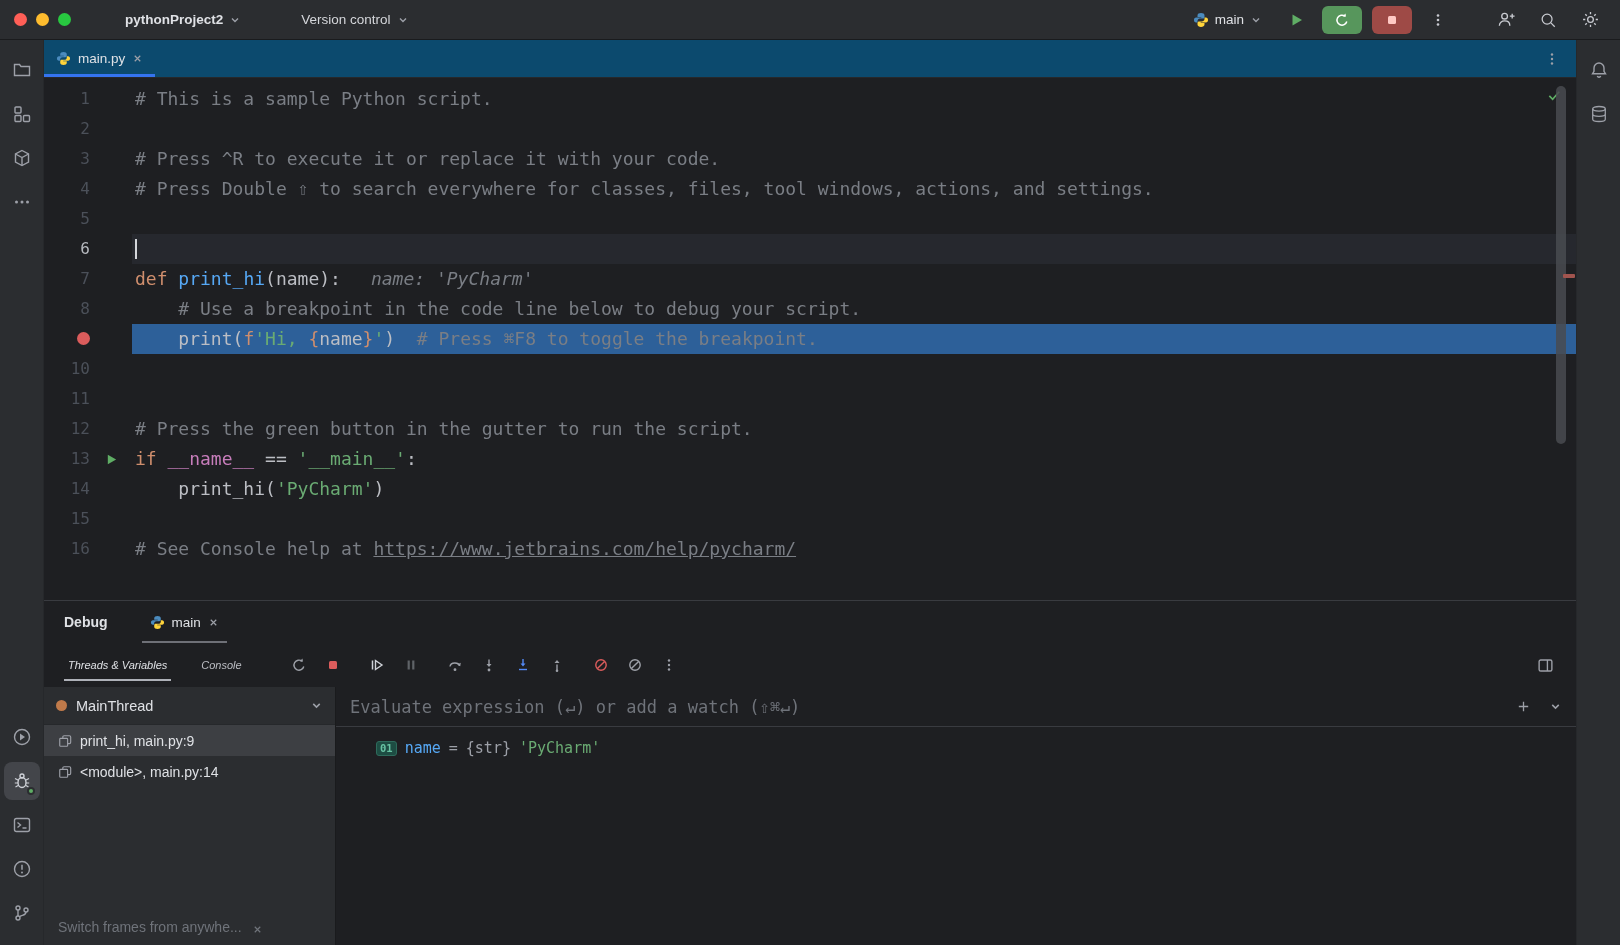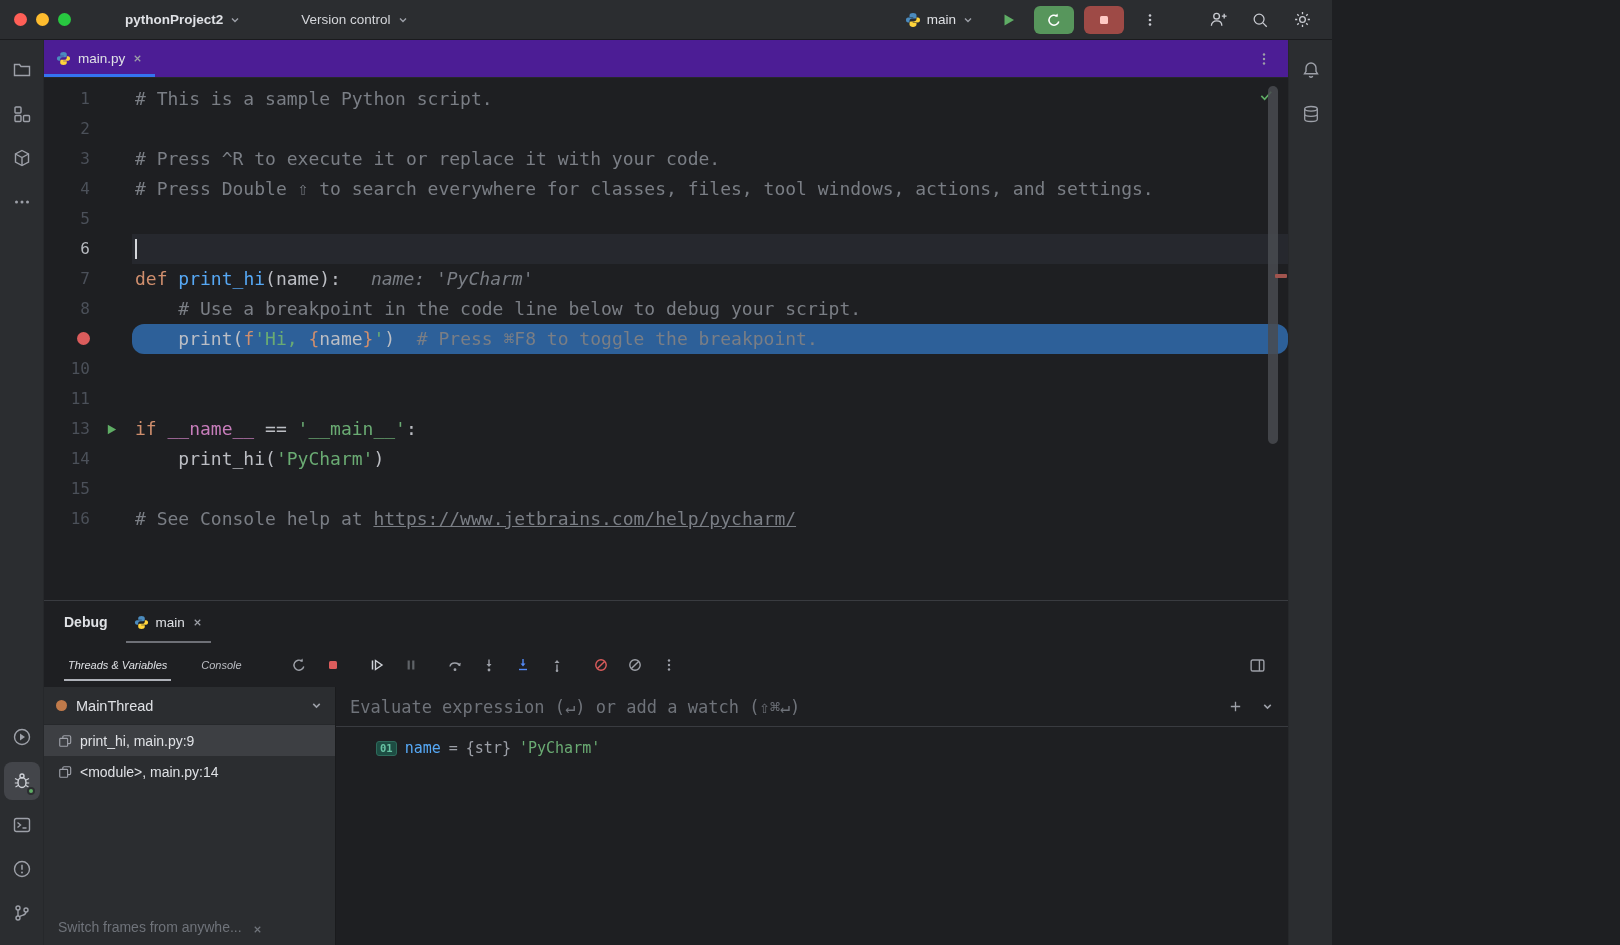--- a/index.html
+++ b/index.html
@@ -2,21 +2,21 @@
 <html><head>
 <meta charset="utf-8">
 <style>
   * { margin:0; padding:0; box-sizing:border-box; }
   html,body { width:1620px; height:945px; }
   body {
     background:#1e1f22; color:#dfe1e5; overflow:hidden;
     font-family:"Liberation Sans", sans-serif; font-size:14px;
     -webkit-font-smoothing:antialiased;
   }
-  .app { width:1332px; height:945px; display:flex; flex-direction:column; }
+  .app { width:1620px; height:945px; display:flex; flex-direction:column; }
 
   
   .titlebar {
     height:40px; flex:none; background:#2b2d30; display:flex; align-items:center;
     padding:0 14px; border-bottom:1px solid #1a1b1d;
   }
   .traffic { display:flex; gap:9px; align-items:center; }
   .light { width:13px; height:13px; border-radius:50%; }
   .light.r { background:#ff5f57; } .light.y { background:#febc2e; } .light.g { background:#28c840; }
   .tb-btn {
@@ -48,21 +48,21 @@
   }
   .strip-btn.active { background:#43454a; }
   .strip-spacer { flex:1; }
   .run-dot { position:absolute; right:5px; bottom:5px; width:8px; height:8px; border-radius:50%;
     background:#5fad65; border:2px solid #2b2d30; }
 
   .center { flex:1; display:flex; flex-direction:column; min-width:0; }
 
   
   .tabbar {
-    height:38px; flex:none; background:#4c1d95; display:flex; align-items:stretch;
+    height:38px; flex:none; background:#0c4a6e; display:flex; align-items:stretch;
     border-bottom:1px solid #26282b;
   }
   .etab {
     display:flex; align-items:center; gap:7px; padding:0 12px; position:relative;
     font-size:13.5px; color:#dfe1e5;
   }
   .etab.active::after { content:""; position:absolute; left:0; right:0; bottom:0; height:3px; background:#3574f0; }
   .tab-spacer { flex:1; }
   .tabbar .icon-btn { align-self:center; margin-right:8px; }
 
@@ -70,41 +70,41 @@
   .editor { flex:1; position:relative; background:#1e1f22; overflow:hidden;
     font-family:"DejaVu Sans Mono", "DejaVu Sans", monospace; font-size:18px; }
   .lines { padding-top:6px; }
   .code-line { display:flex; height:30px; line-height:30px; white-space:pre; }
   .gutter { width:88px; flex:none; display:flex; }
   .num { width:46px; text-align:right; color:#4b5059; font-size:16px; }
   .num.active { color:#b6b9bf; }
   .gicon { width:30px; margin-left:6px; display:flex; align-items:center; justify-content:center; }
   .bp { display:inline-block; width:13px; height:13px; border-radius:50%; background:#db5c5c; margin-top:8px; }
   .code-text { flex:1; padding-left:3px; color:#bcbec4; }
-  .hl-exec .code-text { background:#2d6099;border-radius:12px; }
+  .hl-exec .code-text { background:#2d6099; }
   .hl-caret .code-text { background:#26282e; }
   .caret { display:inline-block; width:2px; height:20px; background:#d4d6da; vertical-align:-4px; }
   .tok.comment { color:#7a7e85; }
   .tok.kw { color:#cf8e6d; }
   .tok.func { color:#56a8f5; }
   .tok.str { color:#6aab73; }
   .tok.text { color:#bcbec4; }
   .tok.magic { color:#c77dbb; }
   .tok.brace { color:#cf8e6d; }
   .tok.link { text-decoration:underline; }
   .inlay { color:#7a7e85; font-style:italic; margin-left:30px; }
   .scrollthumb { position:absolute; right:10px; top:8px; width:10px; height:358px;
     background:#494b50; border-radius:5px; opacity:.85; }
   .stripe-mark { position:absolute; right:1px; top:196px; width:12px; height:4px; background:#a1544e; border-radius:1px; }
   .inspect-ok { position:absolute; right:14px; top:10px; }
 
   
   .debug { flex:none; height:345px; border-top:1px solid #393b40; display:flex; flex-direction:column; background:#1e1f22; }
   .session-row { height:42px; flex:none; display:flex; align-items:stretch; padding-left:20px; }
-  .dbg-title { font-weight:bold; font-size:14px; display:flex; align-items:center; margin-right:18px; }
+  .dbg-title { font-weight:bold; font-size:14px; display:flex; align-items:center; margin-right:34px; }
   .session-tab { display:flex; align-items:center; gap:7px; padding:0 8px; position:relative; font-size:13.5px; }
   .session-tab::after { content:""; position:absolute; left:0; right:0; bottom:0; height:2px; background:#6e7077; }
   .toolbar { height:44px; flex:none; display:flex; align-items:stretch; padding:0 14px 0 20px; }
   .vtab { display:flex; align-items:center; padding:0 4px; margin-right:26px; position:relative;
     font-size:11px; color:#bcbec4;font-style:italic; }
   .vtab.active { color:#dfe1e5; }
   .vtab.active::after { content:""; position:absolute; left:0; right:0; bottom:6px; height:2px; background:#aeb1b8; }
   .dbg-ico { width:30px; height:30px; align-self:center; display:flex; align-items:center; justify-content:center; border-radius:5px; margin:0 2px; }
   .dbg-sep { width:10px; }
   .toolbar .tab-spacer { flex:1; }
@@ -312,20 +312,21 @@
             <div class="code-line"><div class="gutter"><span class="num">2</span><span class="gicon"></span></div><div class="code-text"></div></div>
             <div class="code-line"><div class="gutter"><span class="num">3</span><span class="gicon"></span></div><div class="code-text"><span class="tok comment"># Press ^R to execute it or replace it with your code.</span></div></div>
             <div class="code-line"><div class="gutter"><span class="num">4</span><span class="gicon"></span></div><div class="code-text"><span class="tok comment"># Press Double ⇧ to search everywhere for classes, files, tool windows, actions, and settings.</span></div></div>
             <div class="code-line"><div class="gutter"><span class="num">5</span><span class="gicon"></span></div><div class="code-text"></div></div>
             <div class="code-line hl-caret"><div class="gutter"><span class="num active">6</span><span class="gicon"></span></div><div class="code-text"><span class="caret"></span></div></div>
             <div class="code-line"><div class="gutter"><span class="num">7</span><span class="gicon"></span></div><div class="code-text"><span class="tok kw">def </span><span class="tok func">print_hi</span><span class="tok text">(name):</span><span class="inlay">name: 'PyCharm'</span></div></div>
             <div class="code-line"><div class="gutter"><span class="num">8</span><span class="gicon"></span></div><div class="code-text"><span class="tok comment">    # Use a breakpoint in the code line below to debug your script.</span></div></div>
             <div class="code-line hl-exec"><div class="gutter"><span class="num"><span class="bp"></span></span><span class="gicon"></span></div><div class="code-text"><span class="tok text">    print(</span><span class="tok kw">f</span><span class="tok str">'Hi, </span><span class="tok brace">{</span><span class="tok text">name</span><span class="tok brace">}</span><span class="tok str">'</span><span class="tok text">)  </span><span class="tok comment"># Press ⌘F8 to toggle the breakpoint.</span></div></div>
             <div class="code-line"><div class="gutter"><span class="num">10</span><span class="gicon"></span></div><div class="code-text"></div></div>
             <div class="code-line"><div class="gutter"><span class="num">11</span><span class="gicon"></span></div><div class="code-text"></div></div>
+            <div class="code-line"><div class="gutter"><span class="num">12</span><span class="gicon"></span></div><div class="code-text"><span class="tok comment"># Press the green button in the gutter to run the script.</span></div></div>
             <div class="code-line"><div class="gutter"><span class="num">13</span><span class="gicon"><svg width="13" height="13" viewBox="0 0 14 14">
                     <path d="M3 1.8v10.4L12 7z" fill="#5fad65"></path>
                   </svg></span></div><div class="code-text"><span class="tok kw">if </span><span class="tok magic">__name__</span><span class="tok text"> == </span><span class="tok str">'__main__'</span><span class="tok text">:</span></div></div>
             <div class="code-line"><div class="gutter"><span class="num">14</span><span class="gicon"></span></div><div class="code-text"><span class="tok text">    print_hi(</span><span class="tok str">'PyCharm'</span><span class="tok text">)</span></div></div>
             <div class="code-line"><div class="gutter"><span class="num">15</span><span class="gicon"></span></div><div class="code-text"></div></div>
             <div class="code-line"><div class="gutter"><span class="num">16</span><span class="gicon"></span></div><div class="code-text"><span class="tok comment"># See Console help at </span><span class="tok comment link">https://www.jetbrains.com/help/pycharm/</span></div></div>
           </div>
         <svg class="inspect-ok" width="15" height="15" viewBox="0 0 16 16">
             <path d="M2.5 8.5l3.5 3.5 7-8" fill="none" stroke="#5fad65" stroke-width="1.8"></path>
           </svg>

